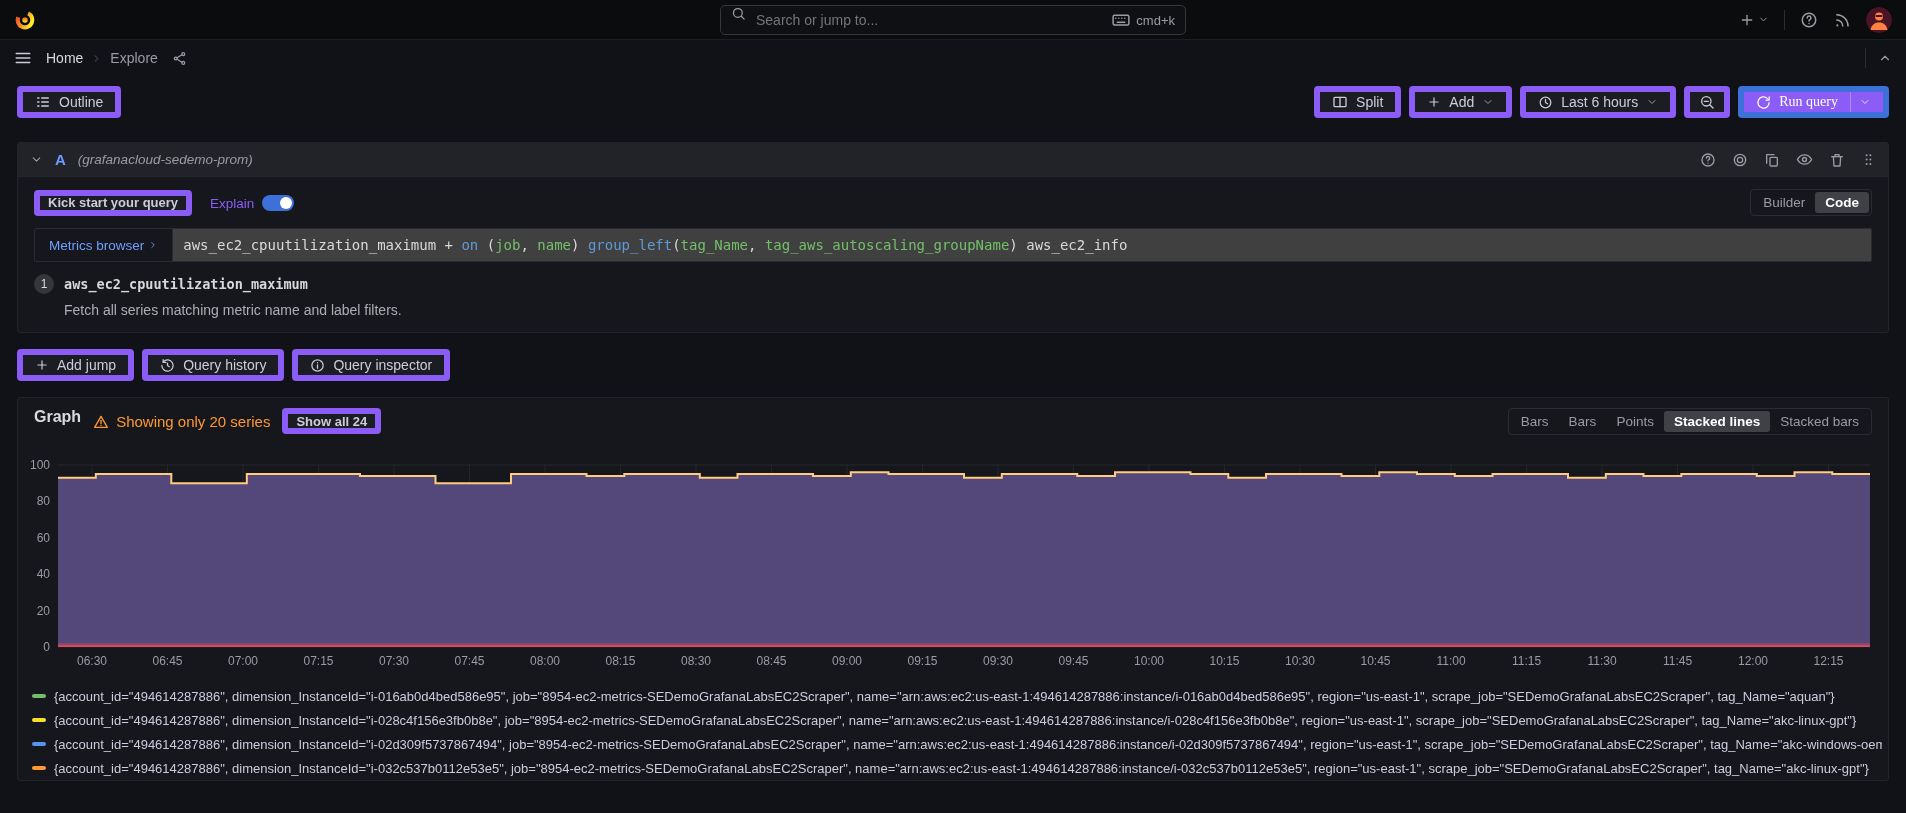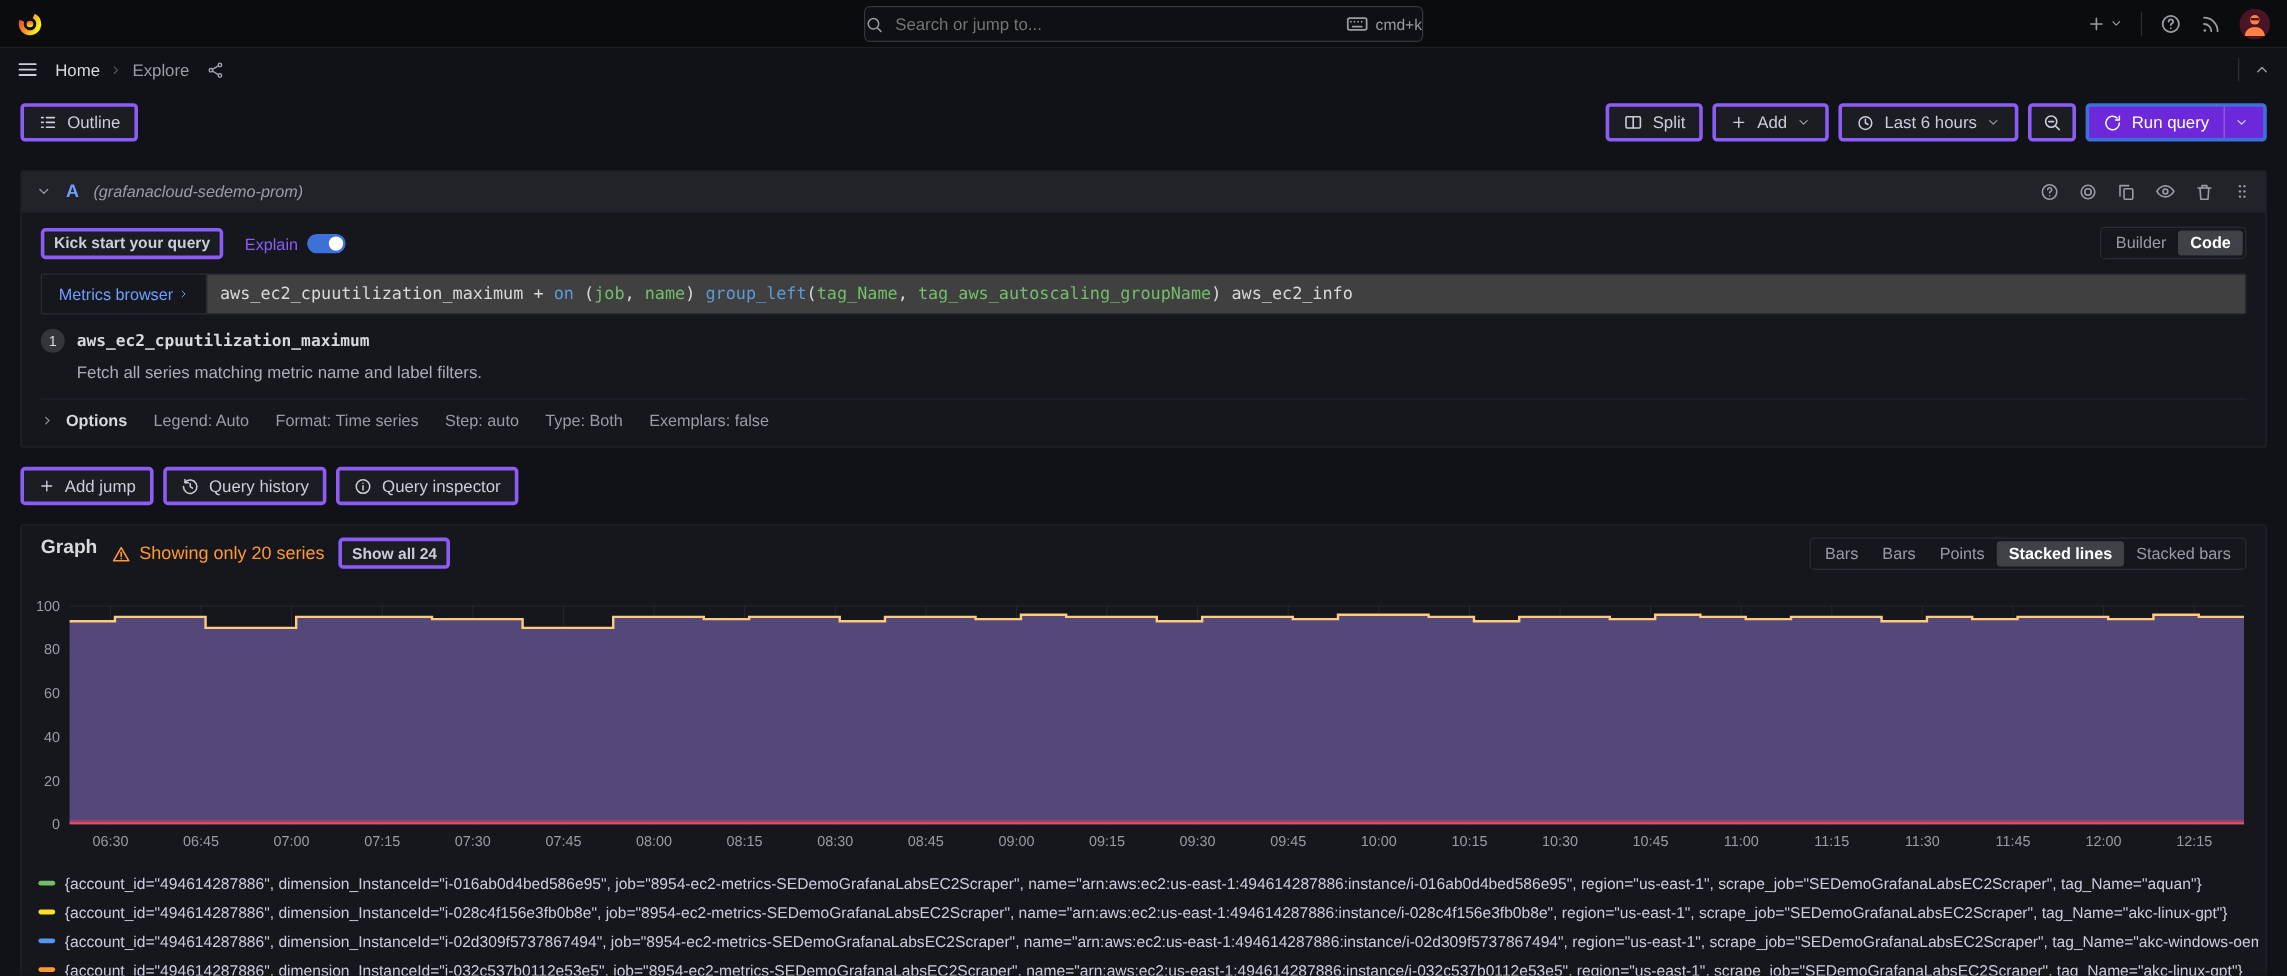--- a/index.html
+++ b/index.html
@@ -12,40 +12,40 @@
   .ic { display:inline-block; vertical-align:middle; flex:none; }
   svg.ic { stroke:currentColor; fill:none; stroke-width:2; stroke-linecap:round; stroke-linejoin:round; }
 
   
   .topnav { position:relative; height:40px; background:#0b0c0e; border-bottom:1px solid #1d1e24;
             display:flex; align-items:center; padding:0 14px; }
   .topnav-right { margin-left:auto; display:flex; align-items:center; gap:15px; color:#9a9ca3; }
   .nav-divider { width:1px; height:20px; background:#2c2d33; }
   .searchbar { position:absolute; left:50%; top:5px; transform:translateX(-50%);
                width:466px; height:30px; background:#0f1014; border:1px solid #36373d; border-radius:5px;
-               display:flex; align-items:center; padding:0 0; color:#9a9ca3; }
+               display:flex; padding:0 10px; color:#9a9ca3; }
   .searchbar input { flex:1; background:transparent; border:none; outline:none; color:#9a9ca3;
                      font-family:"Liberation Sans",sans-serif; font-size:14px; margin-left:8px; }
   .kbd-hint { display:flex; align-items:center; gap:6px; font-size:13px; color:#9a9ca3; }
   .avatar { width:26px; height:26px; border-radius:50%; overflow:hidden; cursor:pointer; }
 
   
   .crumb-row { height:36px; display:flex; align-items:center; padding:0 14px; gap:14px; }
   .crumbs { display:flex; align-items:center; gap:8px; }
   .crumb-home { color:#d8d9da; }
   .crumb-sep { color:#5a5b61; }
   .crumb-current { color:#9a9ca3; }
   .crumb-right { margin-left:auto; display:flex; align-items:center; gap:12px; color:#9a9ca3; }
 
   
   .btn { display:inline-flex; align-items:center; gap:8px; height:32px; padding:0 12px;
-         background:#1c1d23; border:3px solid #8b5cf6; border-radius:4px; color:#ccccdc;
+         background:#1c1d23; border:6px solid #8b5cf6; border-radius:4px; color:#ccccdc;
          font-size:14px; font-weight:500; cursor:pointer; white-space:nowrap; }
   .btn-sm { height:26px; padding:0 8px; font-size:13px; }
-  .btn-primary { background:#6d28d9; border-color:#3d71d9; color:#fff; font-weight:500; }
+  .btn-primary { background:#8b5cf6; border-color:#3d71d9; color:#fff; font-weight:500;font-family:Liberation Serif, serif; }
   .btn .chev { color:#9a9ca3; }
   .btn-primary .chev { color:#cfe0ff; }
   .split-chevron { border-left:1px solid rgba(255,255,255,0.28); margin-left:4px; padding-left:8px;
                    display:inline-flex; align-items:center; height:100%; }
 
   
   .main { padding:0 17px; }
   .toolbar { display:flex; align-items:center; margin-top:10px; gap:10px; }
   .toolbar-right { margin-left:auto; display:flex; align-items:center; gap:8px; }
   .ds-picker { display:inline-flex; align-items:center; gap:8px; }
@@ -334,33 +334,20 @@
       </div>
 
       <div class="explain">
         <div class="explain-line1">
           <span class="step-badge">1</span>
           <span class="explain-metric">aws_ec2_cpuutilization_maximum</span>
         </div>
         <div class="explain-text">Fetch all series matching metric name and label filters.</div>
       </div>
 
-      <div class="options-row">
-        <span class="options-label">
-          <svg class="ic" width="11" height="11" viewBox="0 0 24 24" style="color:#9a9ca3;">
-            <path d="M9 6l6 6-6 6"></path>
-          </svg>
-          <span>Options</span>
-        </span>
-        <span>Legend: Auto</span>
-        <span>Format: Time series</span>
-        <span>Step: auto</span>
-        <span>Type: Both</span>
-        <span>Exemplars: false</span>
-      </div>
     </div>
   </section>
 
   <div class="actions-row">
     <button class="btn">
       <svg class="ic" width="14" height="14" viewBox="0 0 24 24">
         <line x1="12" y1="5" x2="12" y2="19"></line>
           <line x1="5" y1="12" x2="19" y2="12"></line>
       </svg>
       <span>Add jump</span>

